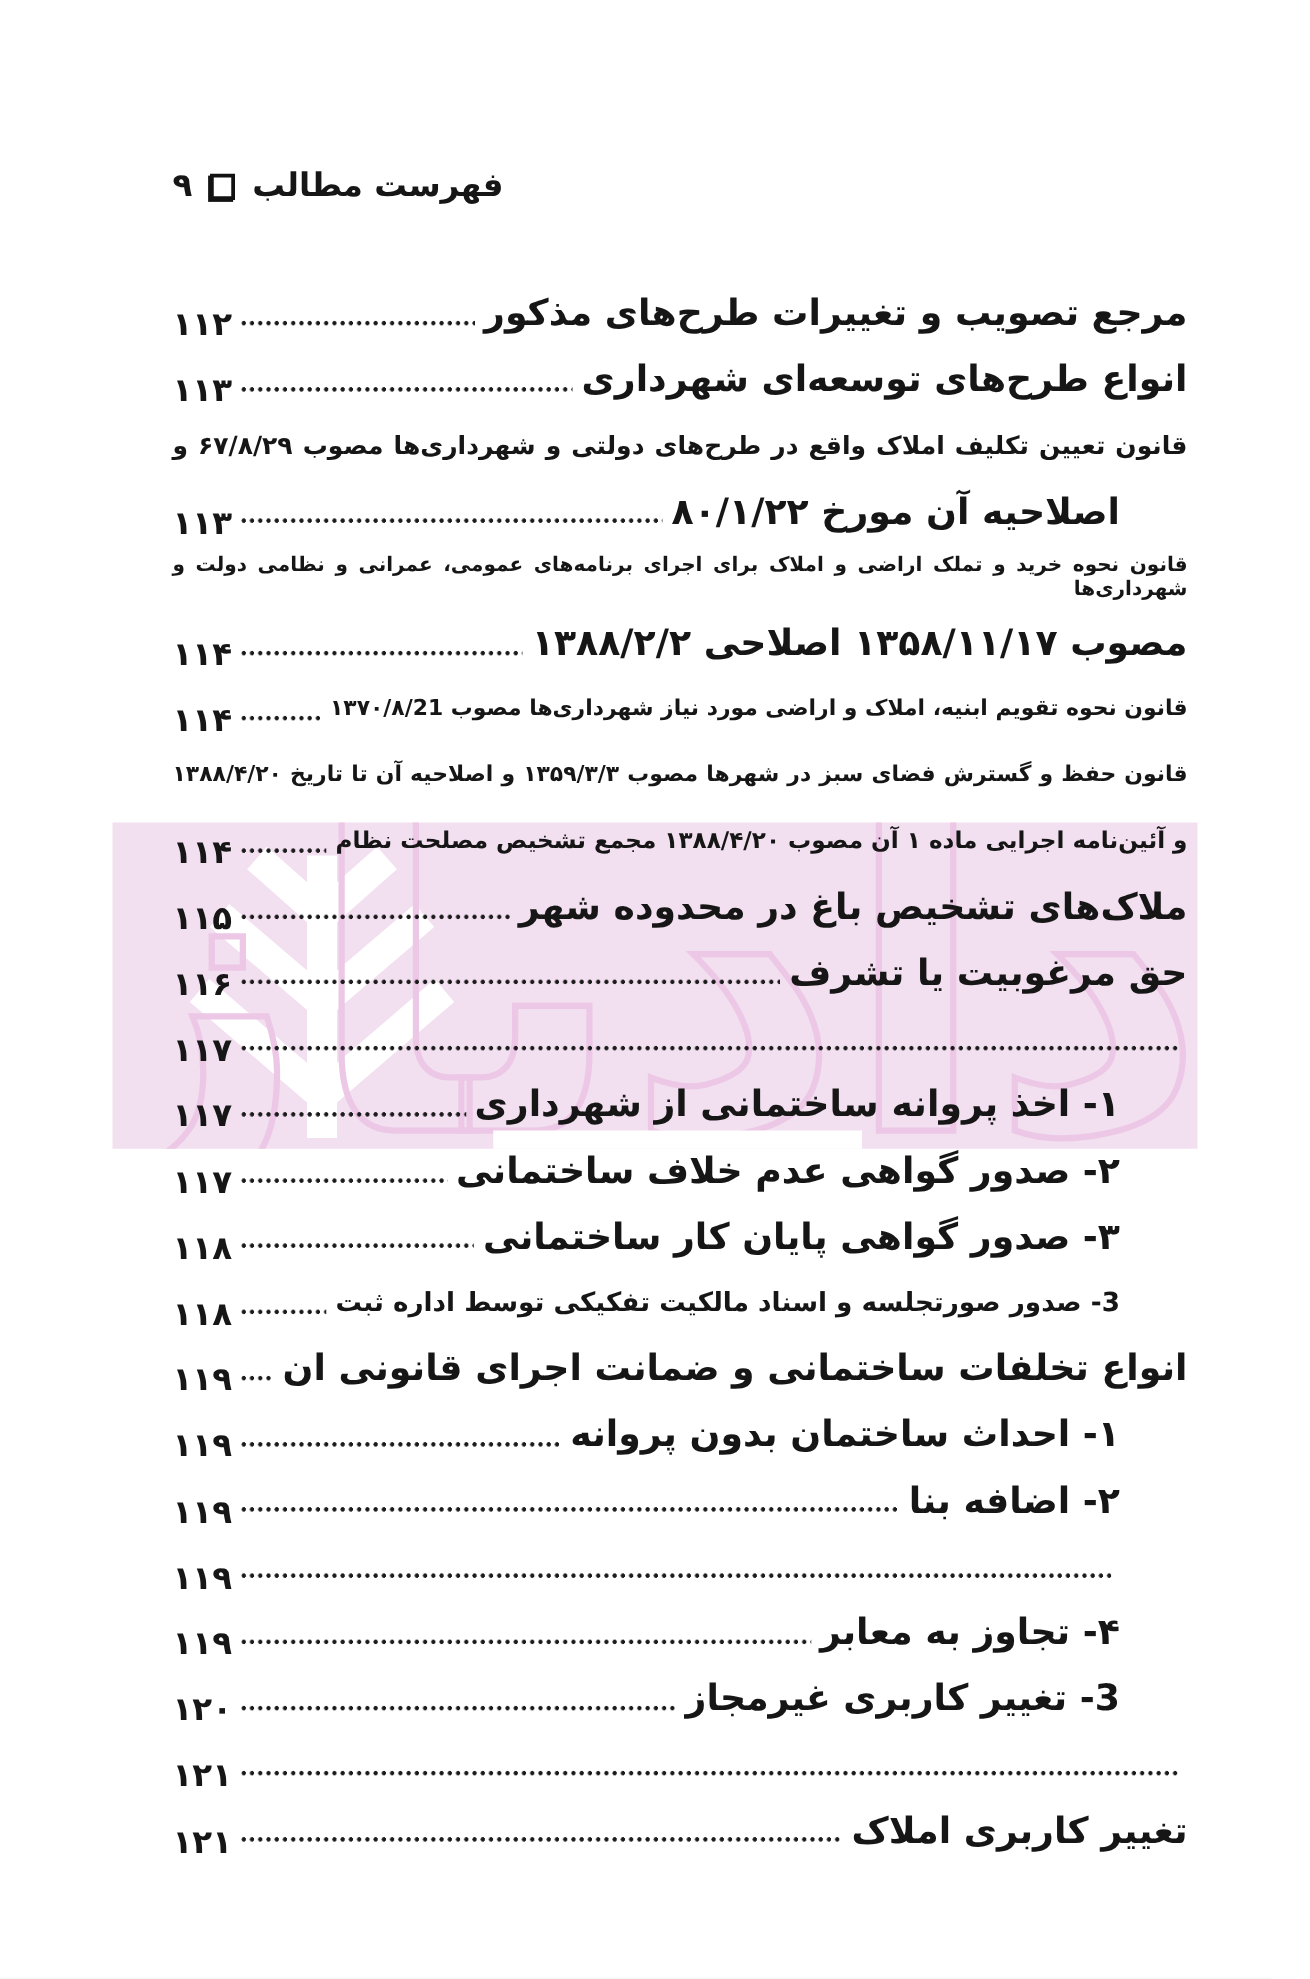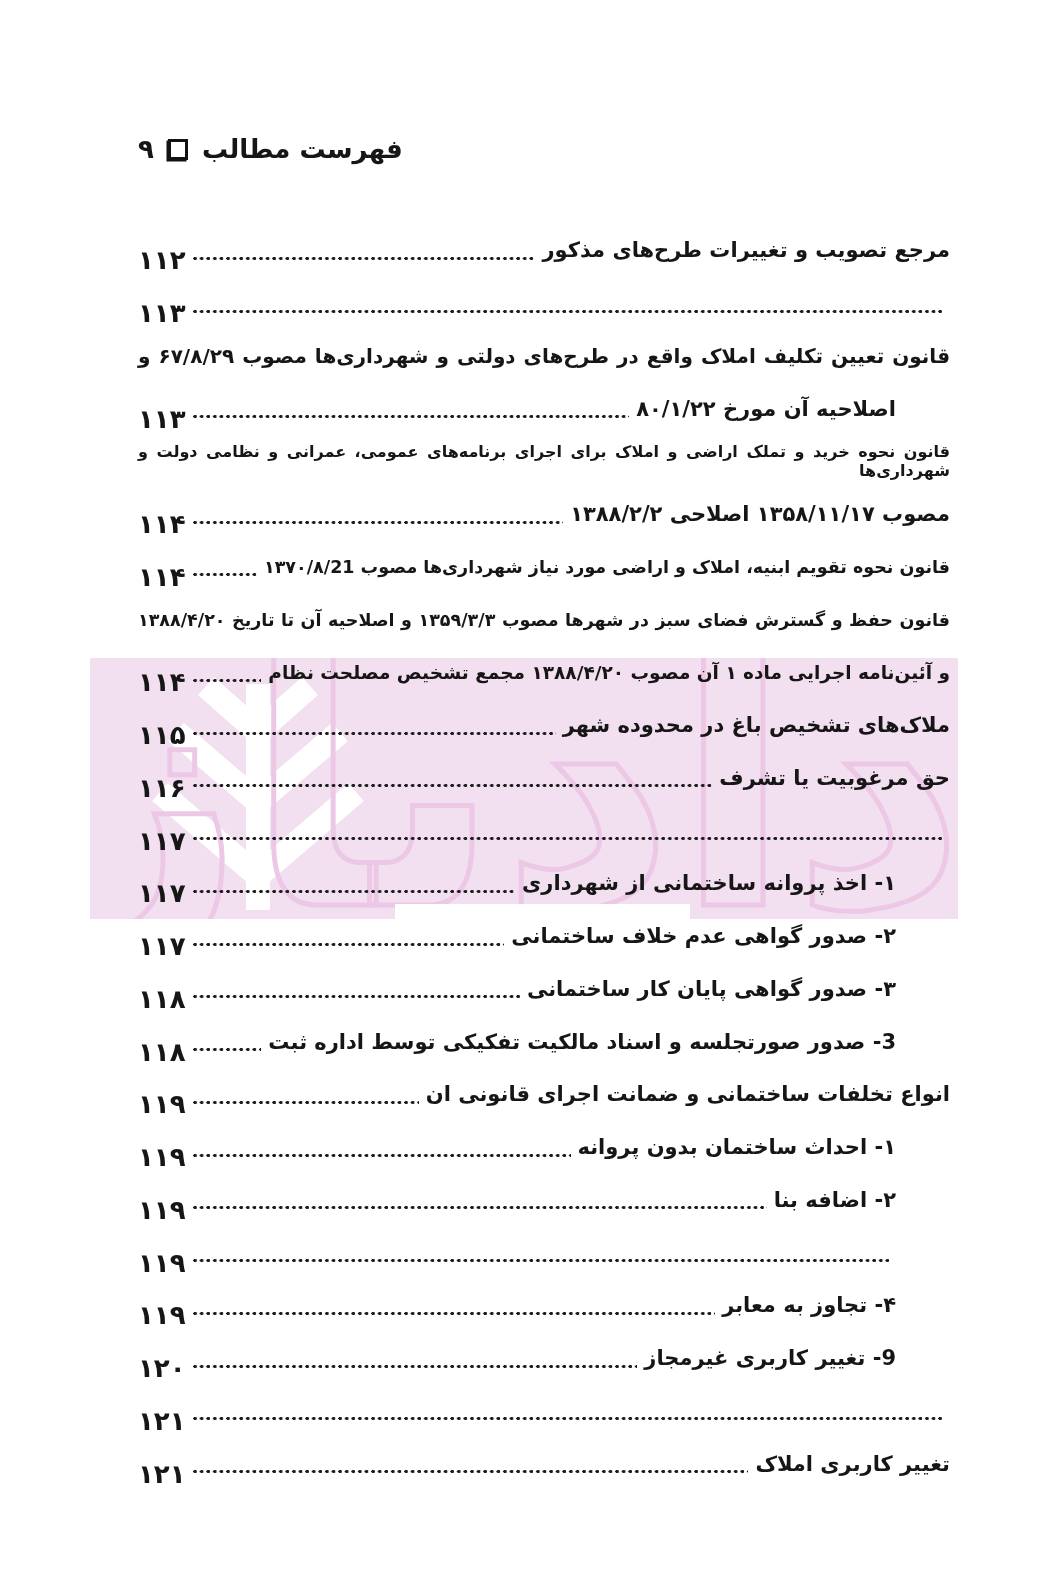--- a/index.html
+++ b/index.html
@@ -57,21 +57,21 @@
     direction:rtl;
   }
   .row{
     height:52.75px;
     display:flex;align-items:center;
     direction:rtl;
     position:relative;z-index:2;
   }
   .row.lvl1{padding-right:54px;}
   .title{
-    font-size:21px;font-weight:bold;
+    font-size:29px;font-weight:bold;
     white-space:nowrap;
     letter-spacing:0;
   }
   .leader{
     flex:1 1 auto;min-width:0;
     height:5px;align-self:center;
     margin:16px 7px 0 7px;
     background-image:radial-gradient(circle at 2px 2.5px,#1b1b1b 1.55px,rgba(0,0,0,0) 1.9px);
     background-size:6.6px 5px;
     background-repeat:repeat-x;
@@ -110,20 +110,21 @@
     <span>۹</span>
   </div>
 
   <div class="toc" id="toc">
       <div class="row">
         <span class="title">مرجع تصویب و تغییرات طرح‌های مذکور</span>
         <div class="leader"></div>
         <span class="page-num">۱۱۲</span>
       </div>
       <div class="row">
+        <span class="title">انواع طرح‌های توسعه‌ای شهرداری</span>
         <div class="leader"></div>
         <span class="page-num">۱۱۳</span>
       </div>
       <div class="row full">
         <span class="title" style="font-size: 20px; width: 100%; white-space: normal; text-align: justify; text-align-last: justify;">قانون تعیین تکلیف املاک واقع در طرح‌های دولتی و شهرداری‌ها مصوب ۶۷/۸/۲۹ و</span>
       </div>
       <div class="row lvl1">
         <span class="title">اصلاحیه آن مورخ ۸۰/۱/۲۲</span>
         <div class="leader"></div>
         <span class="page-num">۱۱۳</span>
@@ -201,21 +202,21 @@
       <div class="row lvl1">
         <div class="leader"></div>
         <span class="page-num">۱۱۹</span>
       </div>
       <div class="row lvl1">
         <span class="title">۴- تجاوز به معابر</span>
         <div class="leader"></div>
         <span class="page-num">۱۱۹</span>
       </div>
       <div class="row lvl1">
-        <span class="title">9- تغییر کاربری غیرمجاز</span>
+        <span class="title">3- تغییر کاربری غیرمجاز</span>
         <div class="leader"></div>
         <span class="page-num">۱۲۰</span>
       </div>
       <div class="row">
         <div class="leader"></div>
         <span class="page-num">۱۲۱</span>
       </div>
       <div class="row">
         <span class="title">تغییر کاربری املاک</span>
         <div class="leader"></div>

